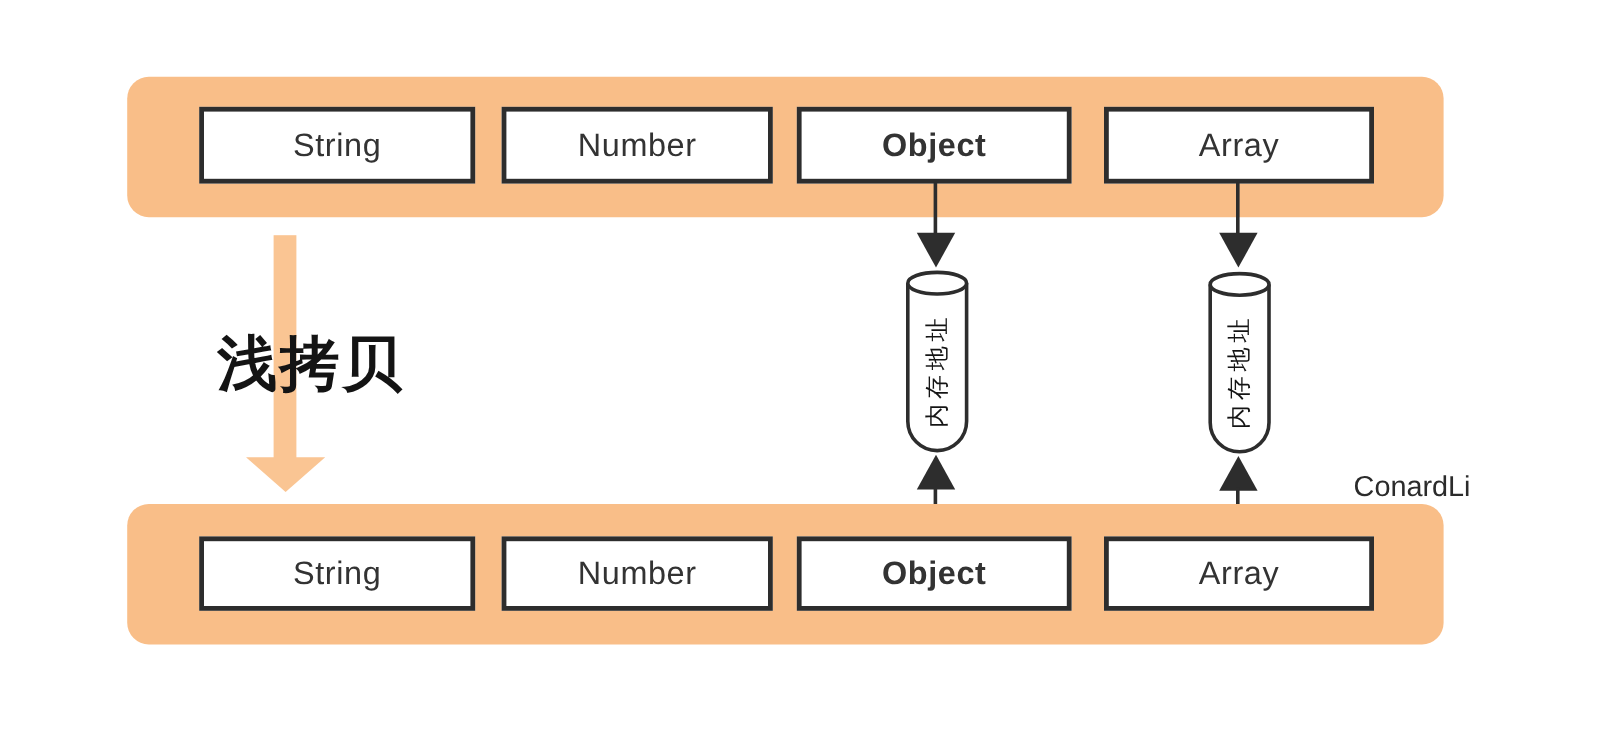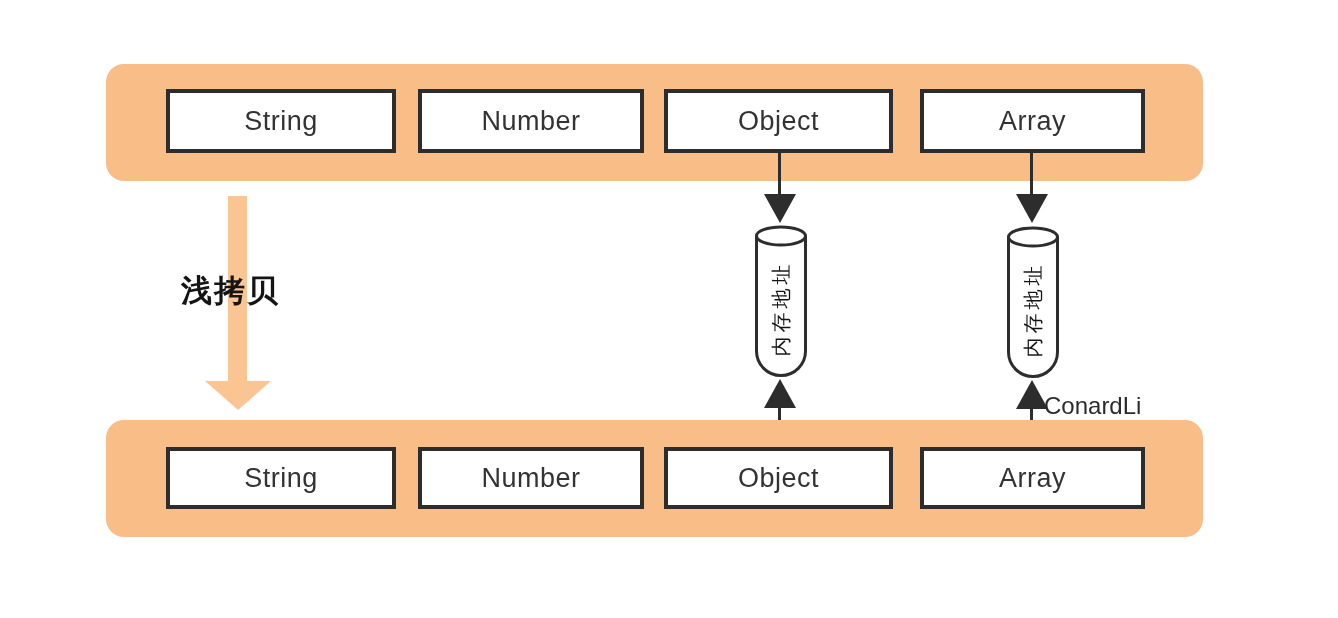--- a/index.html
+++ b/index.html
@@ -24,39 +24,39 @@
     background:#ffffff;
     border:4px solid #2d2d2d;
     display:flex; align-items:center; justify-content:center;
     font-size:27px; color:#333333;
     letter-spacing:0.5px;
   }
   .row-top .type-box, .type-box.t { top:89px; height:64px; }
   .type-box.b { top:447px; height:62px; }
   .pos-1 { left:166px; width:230px; }
   .pos-2 { left:418px; width:226px;text-align:center; }
-  .pos-3 { left:664px; width:229px; }
+  .pos-3 { left:664px; width:229px;font-weight:bold; }
   .pos-4 { left:920px; width:225px;align-items:center; }
 
   
   .copy-shaft {
     position:absolute; left:228px; top:196px;
     width:19px; height:186px;
     background:#FAC593;
   }
   .copy-head {
     position:absolute; left:205px; top:381px;
     width:0; height:0;
     border-left:33px solid transparent;
     border-right:33px solid transparent;
     border-top:29px solid #FAC593;
   }
   .copy-label {
     position:absolute; left:181px; top:270px;
-    font-size:31px; font-weight:bold; color:#141414;
+    font-size:50px; font-weight:bold; color:#141414;
     letter-spacing:2px; z-index:3; white-space:nowrap;
   }
 
   
   .conn-line {
     position:absolute; width:3px; background:#2d2d2d;
   }
   .head-down {
     position:absolute; width:0; height:0;
     border-left:16px solid transparent;
@@ -75,21 +75,21 @@
   .cyl-label-wrap {
     position:absolute; left:0; top:14px; width:54px; height:139px;
     display:flex; align-items:center; justify-content:center;
   }
   .cyl-label-wrap span {
     transform:rotate(-90deg);
     white-space:nowrap;
     font-size:20px; letter-spacing:4px; color:#141414;
   }
   .watermark {
-    position:absolute; left:1044px; top:392px;
+    position:absolute; left:1128px; top:392px;
     font-size:24px; color:#2b2b2b; white-space:nowrap;
   }
 </style>
 </head>
 <body>
 
 <div class="canvas">
 
   <div class="bar bar-top"></div>
   <div class="type-box t pos-1">

